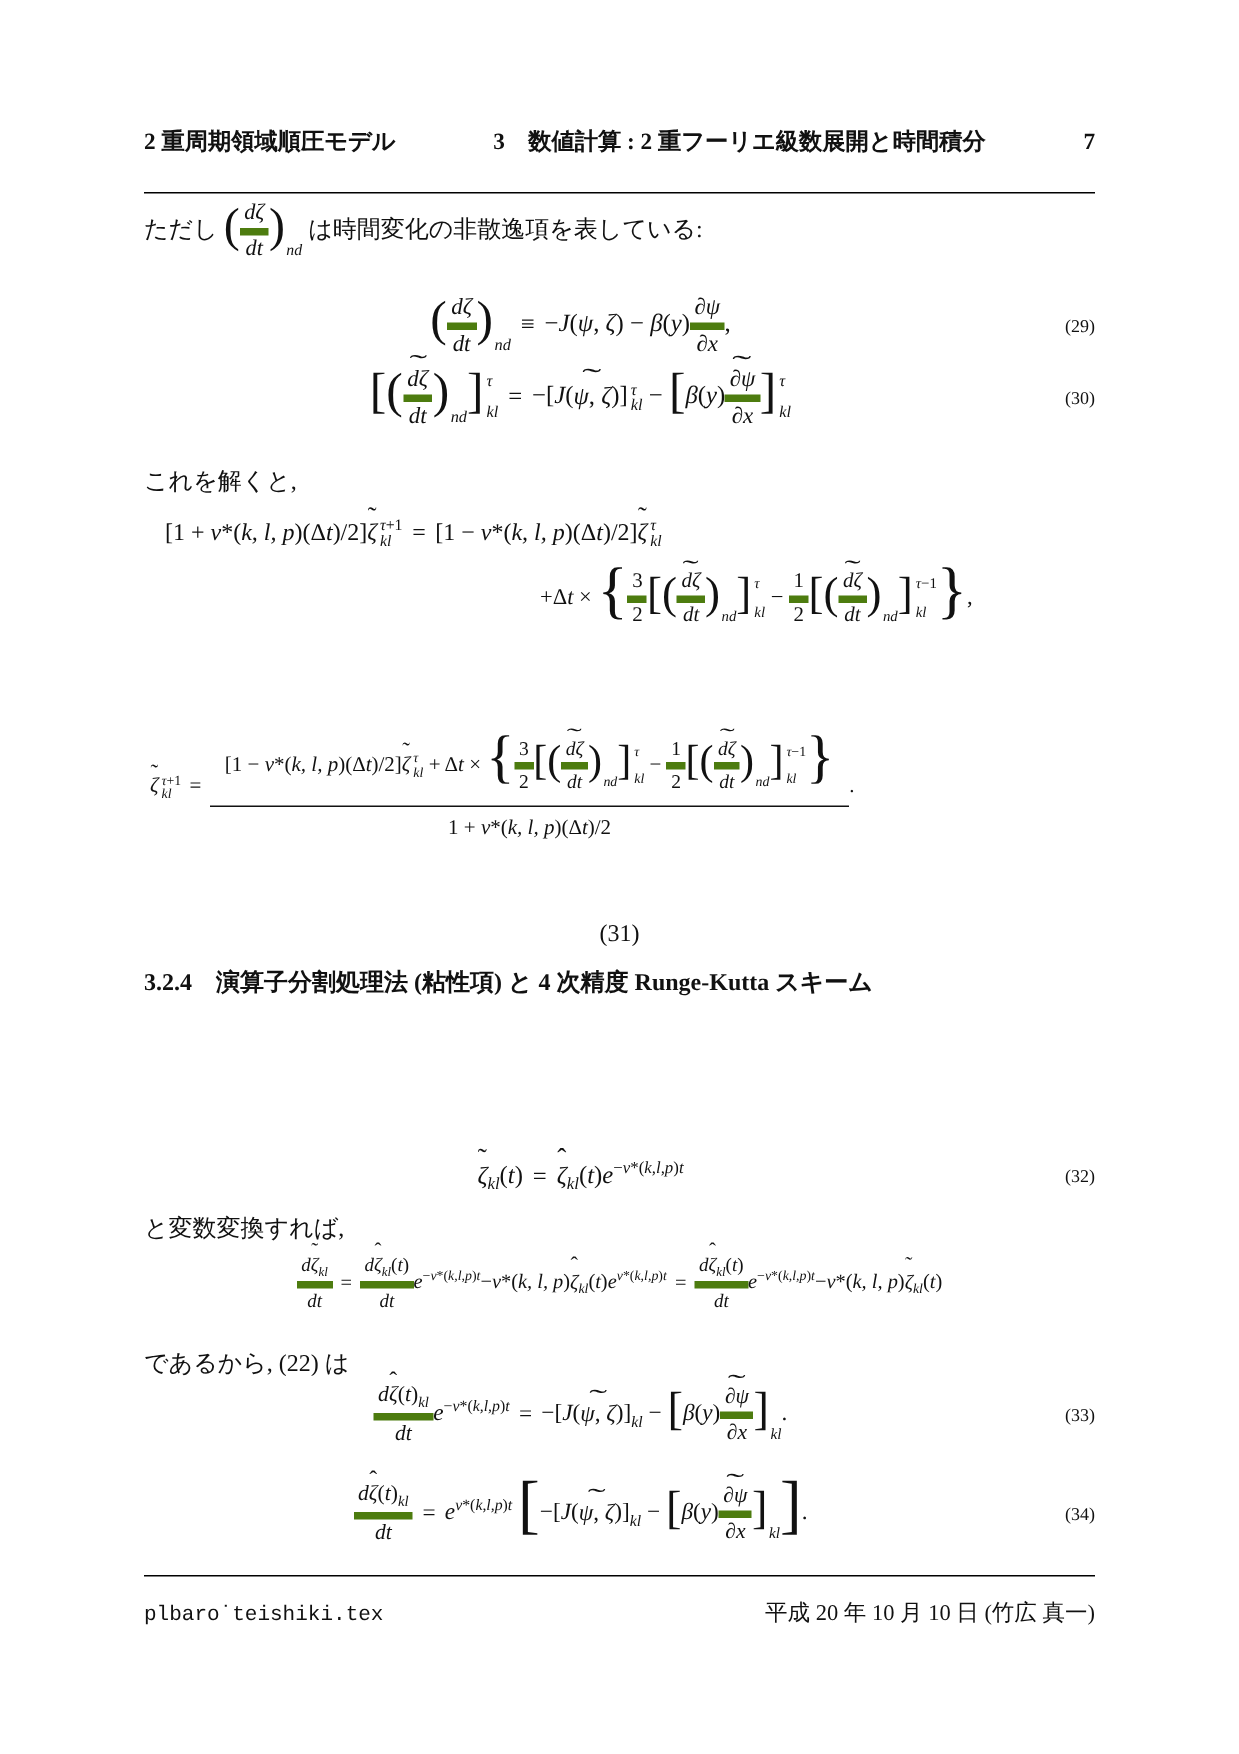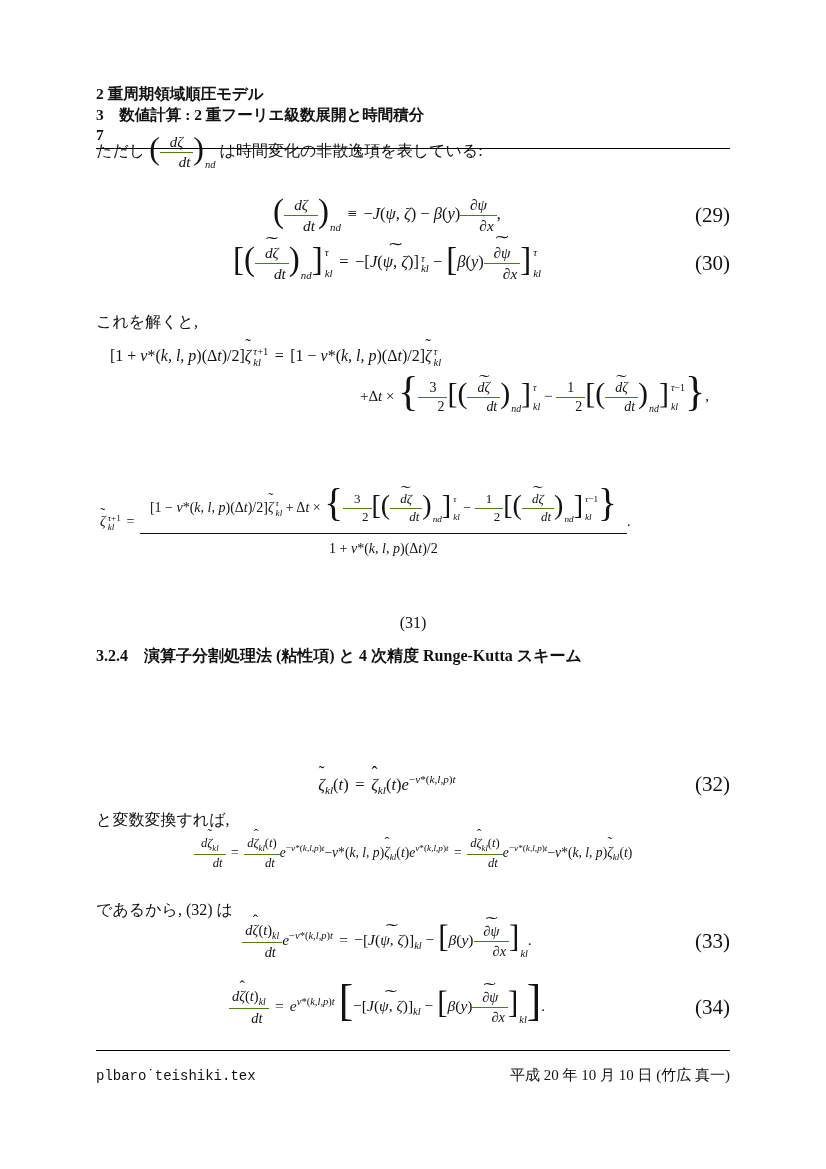--- a/index.html
+++ b/index.html
@@ -2,48 +2,48 @@
 <html><head>
 <meta charset="utf-8">
 <style>
   html,body{margin:0;padding:0;background:#fff;}
   .page{position:relative;width:826px;height:1169px;background:#fff;color:#111;
         font-family:"Liberation Serif","DejaVu Serif",serif;overflow:hidden;}
 
   
   .header{position:absolute;top:84px;left:96px;width:634px;display:flex;
           justify-content:space-between;align-items:baseline;font-weight:bold;
-          font-size:15.5px;border-bottom:1.6px solid #000;padding-bottom:4px;flex-direction:column;}
+          font-size:15.5px;border-bottom:1.6px solid #000;padding-bottom:23px;}
   .h-center{flex:1;text-align:center;}
   .footer{position:absolute;top:1050px;left:96px;width:634px;display:flex;
           justify-content:space-between;align-items:baseline;
           border-top:1.2px solid #000;padding-top:15px;font-size:15px;}
   .f-left{font-family:"Liberation Mono","DejaVu Sans Mono",monospace;font-size:14px;}
 
   
   .txt{position:absolute;left:96px;width:634px;margin:0;font-size:16px;line-height:1.7;}
   .heading{font-weight:bold;font-size:16px;}
 
   
   .eq{position:absolute;left:96px;width:634px;display:flex;align-items:center;}
   .eqb{flex:1;text-align:center;font-size:16.5px;line-height:1.3;}
-  .eqn{width:52px;text-align:right;font-size:21px;}
+  .eqn{width:52px;text-align:right;font-size:12px;}
   .eqleft{position:absolute;left:96px;width:634px;font-size:16px;line-height:1.3;}
   .eqnrow{position:absolute;left:96px;width:634px;text-align:center;font-size:16px;margin-top:32px;}
 
   
   .m,.m i{font-family:"Liberation Serif","DejaVu Serif",serif;}
   .m i{font-style:italic;}
   .m sup{font-size:0.68em;}
   .m sub{font-size:0.68em;}
   .sp{padding:0 0.4em;}
   
   .f{display:inline-block;vertical-align:middle;text-align:center;line-height:1.15;font-size:0.93em;}
-  .f>.n{display:block;border-bottom:1px solid #4d7c0f;padding:0 3px 1px;}
-  .f>.d{display:block;padding:1px 3px 0;margin-left:16px;}
+  .f>.n{display:block;border-bottom:5px solid #4d7c0f;padding:0 3px 1px;}
+  .f>.d{display:block;padding:1px 3px 0;}
   
   .F{display:inline-block;vertical-align:middle;text-align:center;}
   .F>.n{display:block;border-bottom:1.2px solid #111;padding:4px 10px 8px;}
   .F>.d{display:block;padding:6px 10px 0;}
   
   .g{font-size:2.0em;line-height:0;vertical-align:-0.08em;font-weight:300;}
   .G{font-size:2.8em;line-height:0;vertical-align:-0.1em;font-weight:300;}
   
   .lsub{font-size:0.66em;position:relative;top:1.15em;margin-left:1px;}
   
@@ -137,21 +137,21 @@
     <div class="eqb m"><span class="t"><i>ζ</i><span class="a">˜</span></span><sub><i>kl</i></sub>(<i>t</i>)<span class="sp">=</span><span class="t"><i>ζ</i><span class="a">ˆ</span></span><sub><i>kl</i></sub>(<i>t</i>)<i>e</i><sup>−<i>ν</i>*(<i>k,l,p</i>)<i>t</i></sup></div>
     <div class="eqn">(32)</div>
   </div>
 
   <p class="txt" style="top:806px">と変数変換すれば,</p>
 
   <div class="eq" style="top:836px">
     <div class="eqb m" style="font-size:13.6px"><span class="f"><span class="n"><i>d</i><span class="t"><i>ζ</i><span class="a">˜</span></span><sub><i>kl</i></sub></span><span class="d"><i>dt</i></span></span><span class="sp">=</span><span class="f"><span class="n"><i>d</i><span class="t"><i>ζ</i><span class="a">ˆ</span></span><sub><i>kl</i></sub>(<i>t</i>)</span><span class="d"><i>dt</i></span></span><i>e</i><sup>−<i>ν</i>*(<i>k,l,p</i>)<i>t</i></sup>−<i>ν</i>*(<i>k, l, p</i>)<span class="t"><i>ζ</i><span class="a">ˆ</span></span><sub><i>kl</i></sub>(<i>t</i>)<i>e</i><sup><i>ν</i>*(<i>k,l,p</i>)<i>t</i></sup><span class="sp">=</span><span class="f"><span class="n"><i>d</i><span class="t"><i>ζ</i><span class="a">ˆ</span></span><sub><i>kl</i></sub>(<i>t</i>)</span><span class="d"><i>dt</i></span></span><i>e</i><sup>−<i>ν</i>*(<i>k,l,p</i>)<i>t</i></sup>−<i>ν</i>*(<i>k, l, p</i>)<span class="t"><i>ζ</i><span class="a">˜</span></span><sub><i>kl</i></sub>(<i>t</i>)</div>
   </div>
 
-  <p class="txt" style="top:896px">であるから, (32) は</p>
+  <p class="txt" style="top:896px">であるから, (22) は</p>
 
   <div class="eq" style="top:922px">
     <div class="eqb m" style="font-size:15.5px"><span class="f"><span class="n"><i>d</i><span class="t"><i>ζ</i><span class="a">ˆ</span></span>(<i>t</i>)<sub><i>kl</i></sub></span><span class="d"><i>dt</i></span></span><i>e</i><sup>−<i>ν</i>*(<i>k,l,p</i>)<i>t</i></sup><span class="sp">=</span>−[<i>J</i>(<span class="t"><i>ψ</i>, <i>ζ</i><span class="a w">˜</span></span>)]<sub><i>kl</i></sub> − <span class="g">[</span><i>β</i>(<i>y</i>)<span class="t"><span class="f"><span class="n">∂<i>ψ</i></span><span class="d">∂<i>x</i></span></span><span class="a w">˜</span></span><span class="g">]</span><span class="lsub"><i>kl</i></span>.</div>
     <div class="eqn">(33)</div>
   </div>
 
   <div class="eq" style="top:988px">
     <div class="eqb m" style="font-size:15.5px"><span class="f"><span class="n"><i>d</i><span class="t"><i>ζ</i><span class="a">ˆ</span></span>(<i>t</i>)<sub><i>kl</i></sub></span><span class="d"><i>dt</i></span></span><span class="sp">=</span><i>e</i><sup><i>ν</i>*(<i>k,l,p</i>)<i>t</i></sup> <span class="G">[</span>−[<i>J</i>(<span class="t"><i>ψ</i>, <i>ζ</i><span class="a w">˜</span></span>)]<sub><i>kl</i></sub> − <span class="g">[</span><i>β</i>(<i>y</i>)<span class="t"><span class="f"><span class="n">∂<i>ψ</i></span><span class="d">∂<i>x</i></span></span><span class="a w">˜</span></span><span class="g">]</span><span class="lsub"><i>kl</i></span><span class="G">]</span>.</div>
     <div class="eqn">(34)</div>
   </div>

